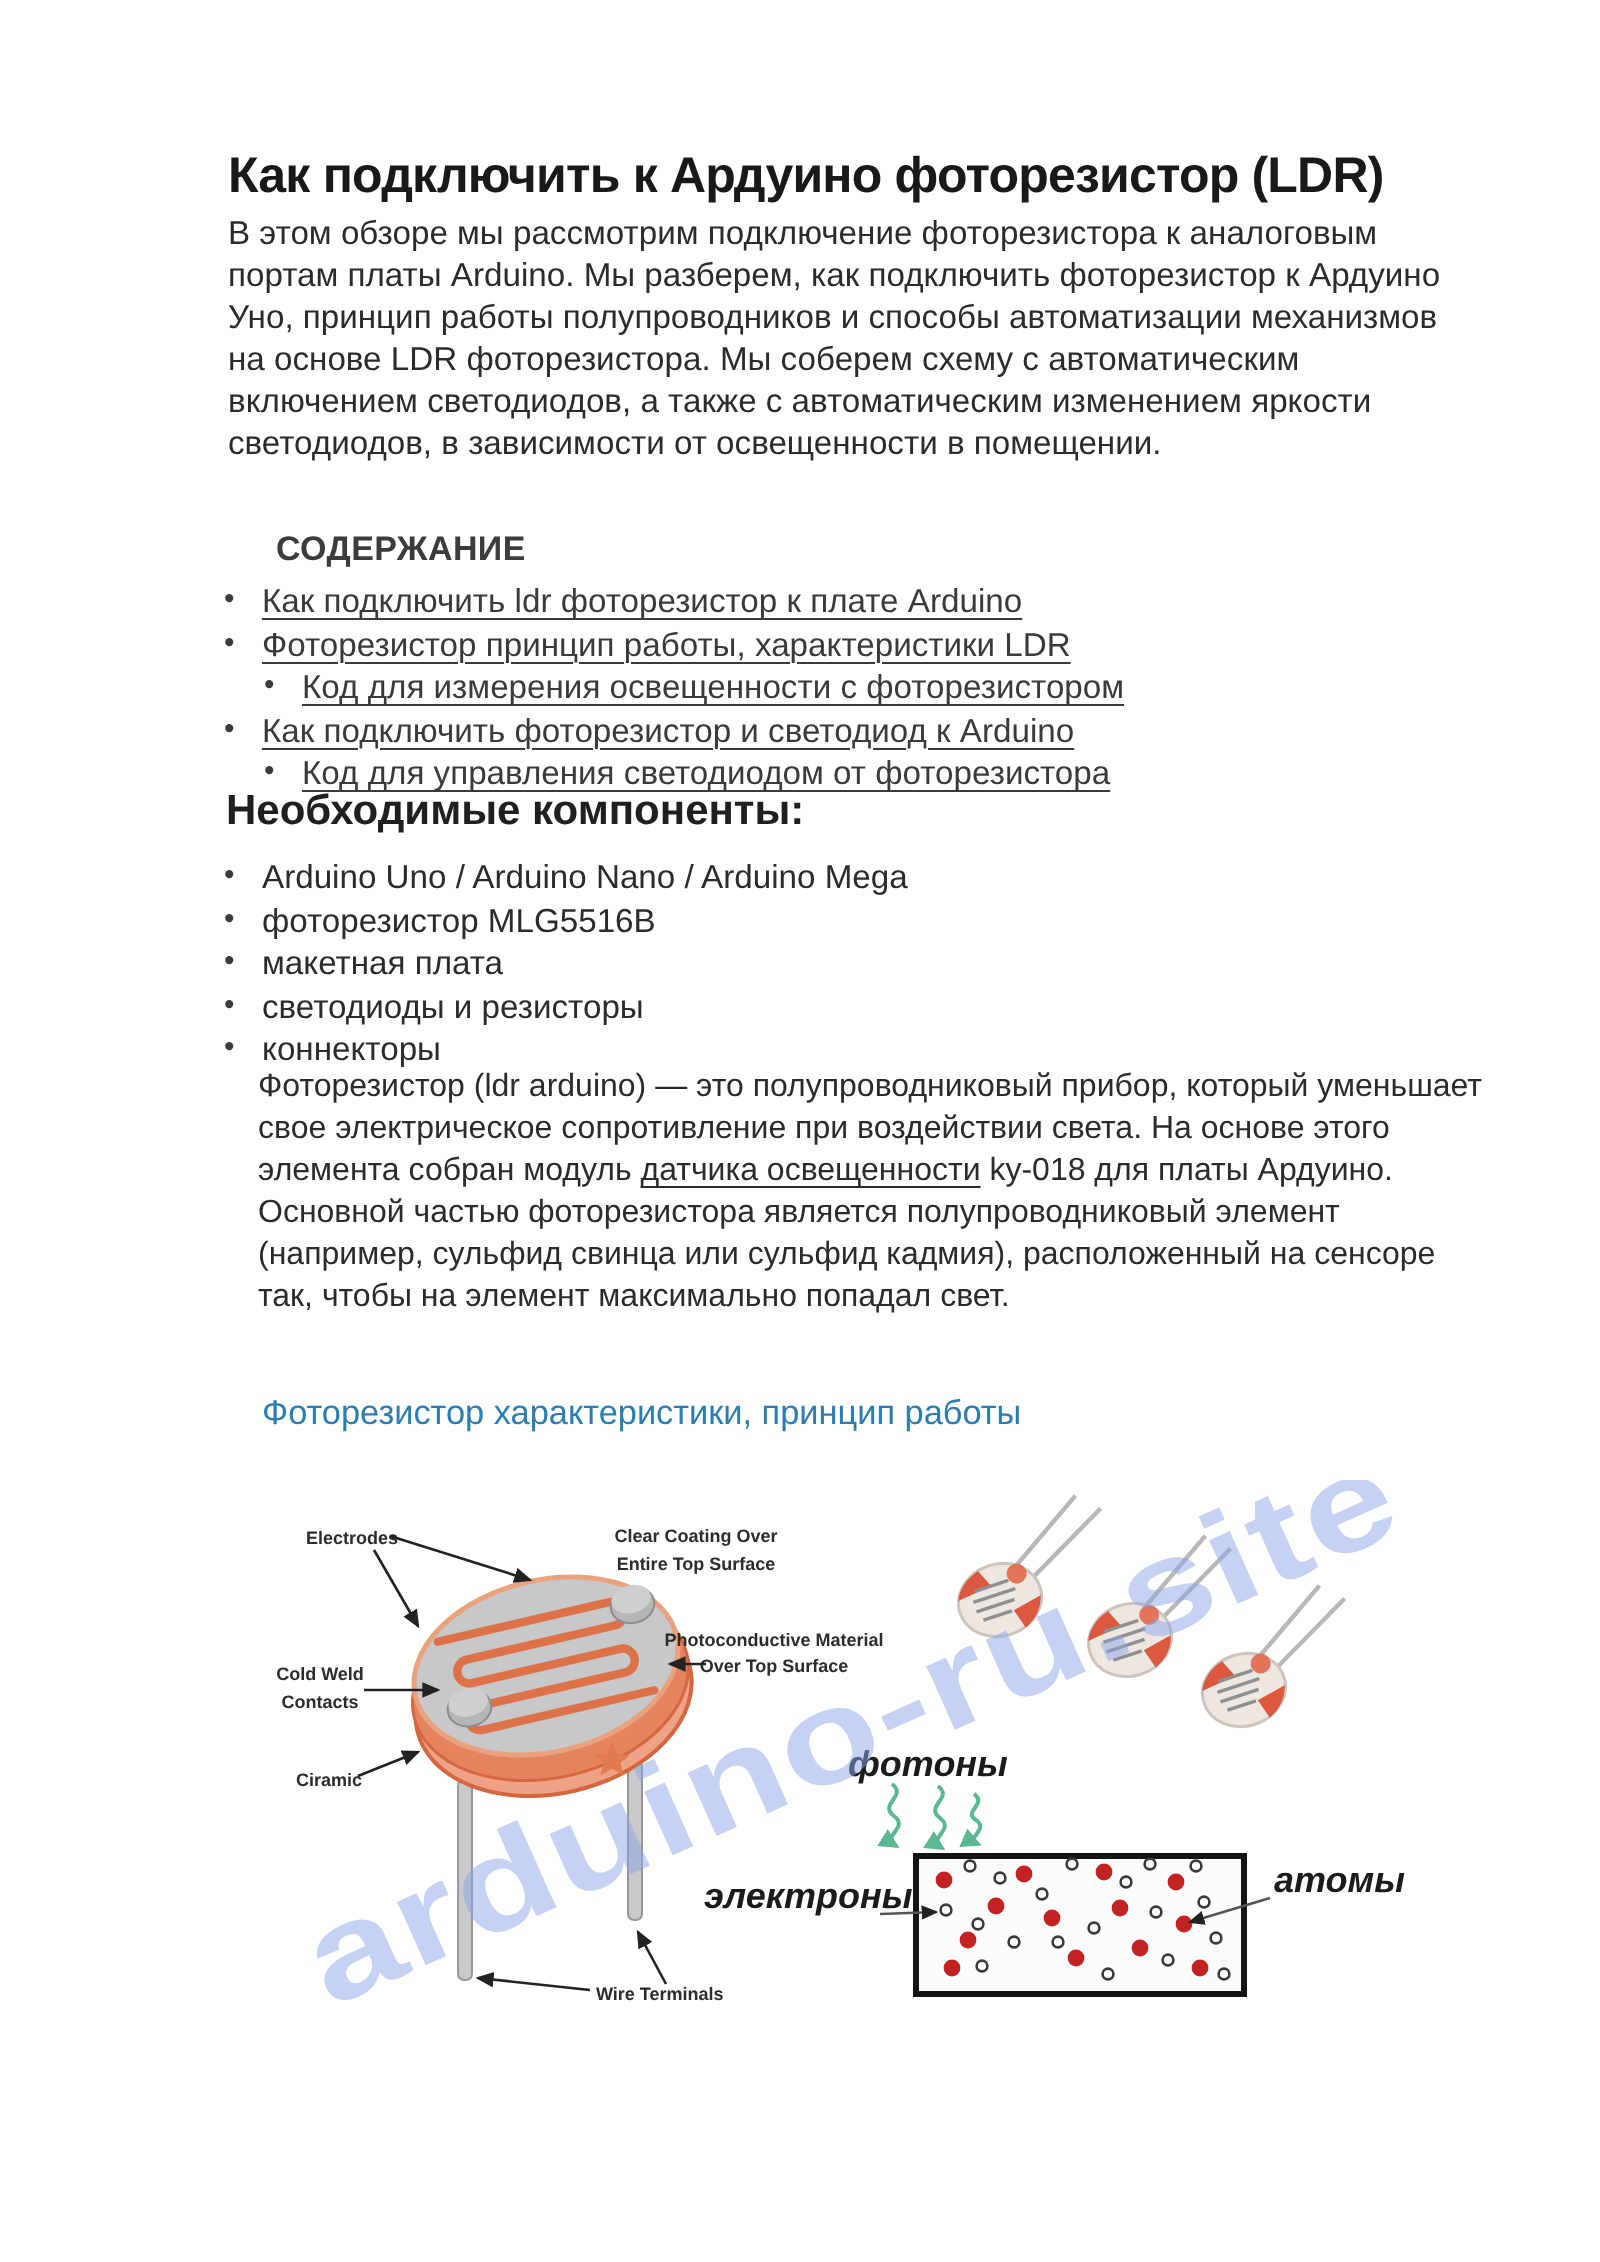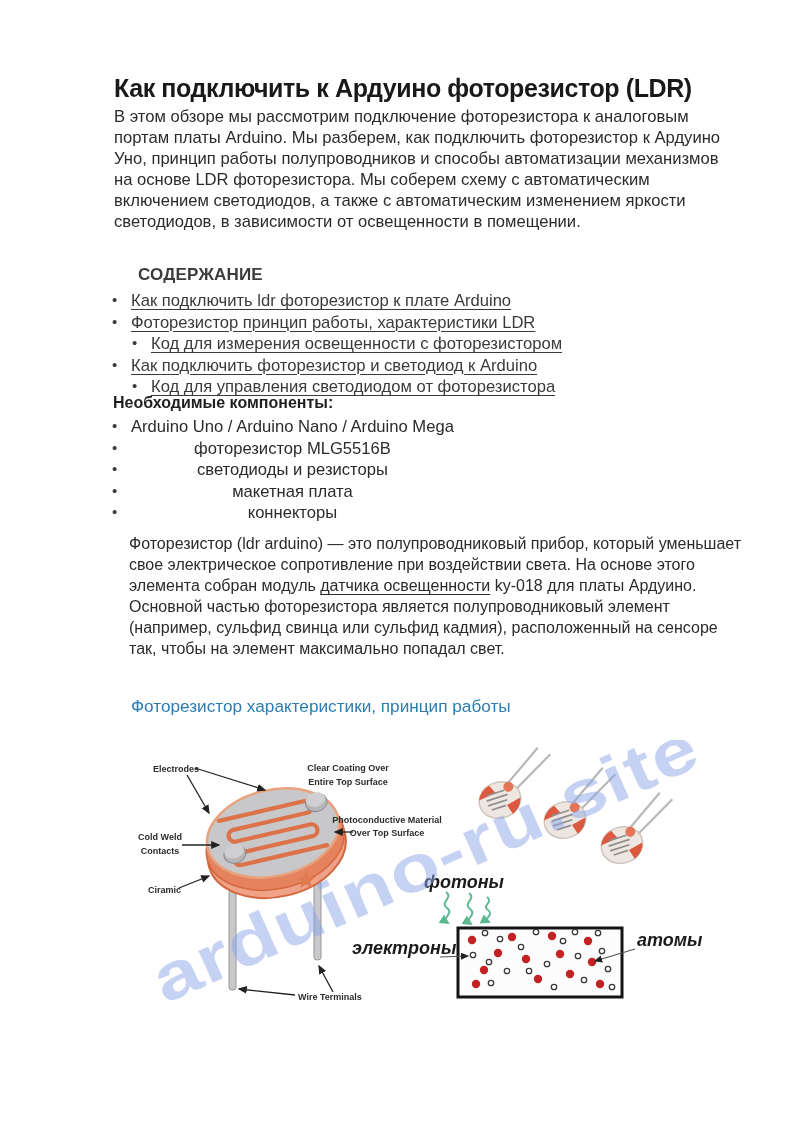--- a/index.html
+++ b/index.html
@@ -20,23 +20,23 @@
     font-size:17px; font-weight:bold; color:#3c3c3c; letter-spacing:0.2px;text-align:center;
   }
   ul.bullets { position:absolute; margin:0; padding:0; list-style:none; font-size:16.6px; color:#2b2b2b; }
   ul.bullets li { position:relative; line-height:21.5px; padding-left:25px; }
   ul.bullets li::before { content:"\2022"; position:absolute; left:6px; top:-1px; color:#3c3c3c; font-size:15px; }
   ul.toc { left:106px; top:290px; }
   ul.toc li.nested { margin-left:20px; }
   ul.toc a { color:#3a3a3a; text-decoration:underline; text-underline-offset:2.5px; text-decoration-thickness:1px; cursor:pointer; }
   .components-heading {
     position:absolute; left:113px; top:394px; margin:0;
-    font-size:16px; font-weight:bold; color:#1f1f1f;
-  }
-  ul.components { left:106px; top:416px;text-align:center; }
+    font-size:21px; font-weight:bold; color:#1f1f1f;
+  }
+  ul.components { left:106px; top:428px; }
   .description {
     position:absolute; left:113px; top:517px; width:618px; margin:16px;
     font-size:16px; line-height:21px; color:#2b2b2b;
   }
   .description a { color:#2b2b2b; text-decoration:underline; text-underline-offset:2.5px; cursor:pointer; }
   .section-link {
     position:absolute; left:113px; top:678px; margin:18px;
     font-size:17.2px; color:#2b7db2; text-decoration:none; cursor:pointer;
   }
   .figure { position:absolute; left:135px; top:740px; width:580px; height:285px; }
@@ -61,22 +61,22 @@
     <li class="nested"><a>Код для измерения освещенности с фоторезистором</a></li>
     <li><a>Как подключить фоторезистор и светодиод к Arduino</a></li>
     <li class="nested"><a>Код для управления светодиодом от фоторезистора</a></li>
   </ul>
 
   <h3 class="components-heading">Необходимые компоненты:</h3>
 
   <ul class="bullets components">
     <li>Arduino Uno / Arduino Nano / Arduino Mega</li>
     <li>фоторезистор MLG5516B</li>
+    <li>макетная плата</li>
     <li>светодиоды и резисторы</li>
-    <li>макетная плата</li>
     <li>коннекторы</li>
   </ul>
 
   <p class="description"><span>Фоторезистор (ldr arduino) — это полупроводниковый прибор, который уменьшает свое электрическое сопротивление при воздействии света. На основе этого элемента собран модуль </span><a>датчика освещенности</a><span> ky-018 для платы Ардуино. Основной частью фоторезистора является полупроводниковый элемент (например, сульфид свинца или сульфид кадмия), расположенный на сенсоре так, чтобы на элемент максимально попадал свет.</span></p>
 
   <a class="section-link">Фоторезистор характеристики, принцип работы</a>
 
   <div class="figure">
     <svg width="580" height="285" viewBox="0 0 580 285" xmlns="http://www.w3.org/2000/svg">
       <defs>

